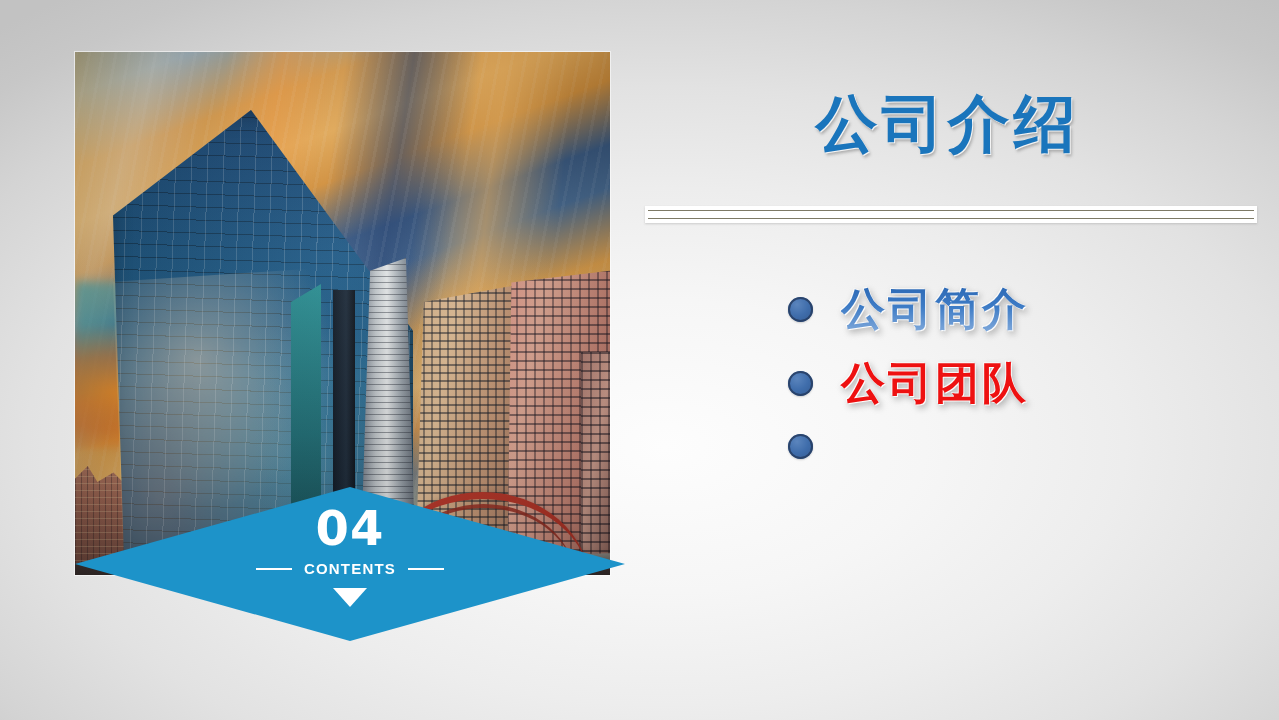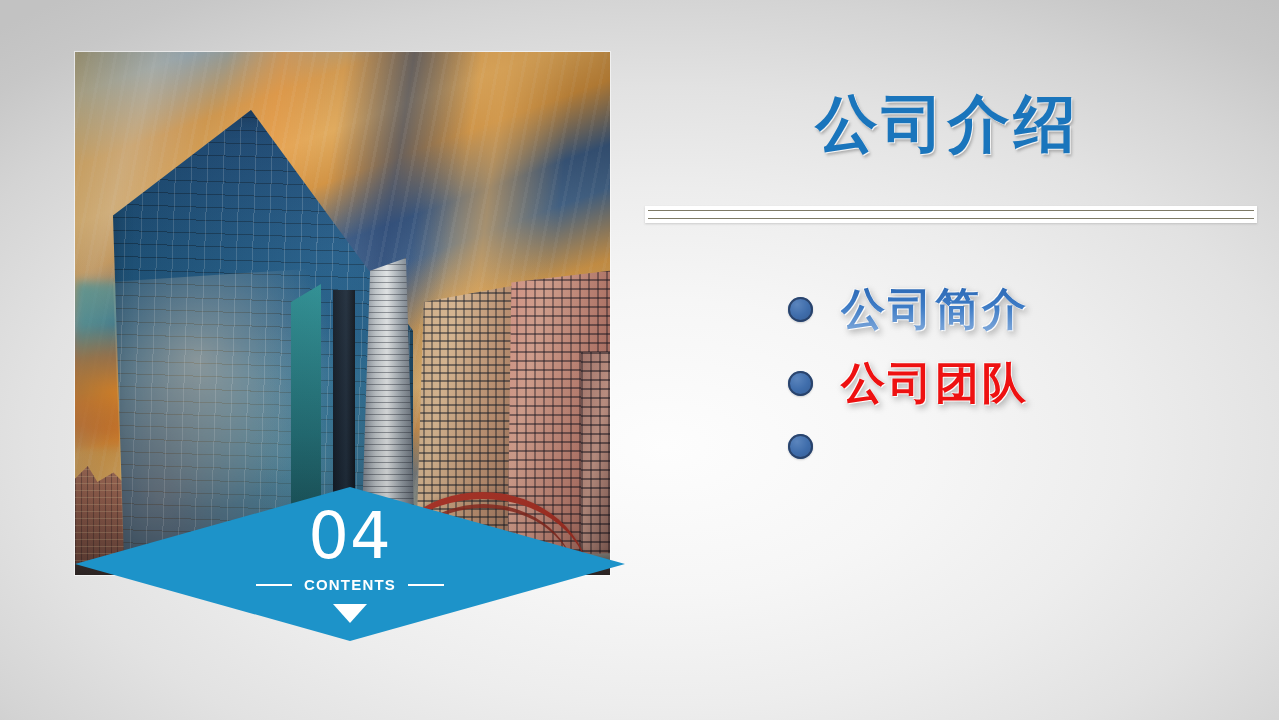--- a/index.html
+++ b/index.html
@@ -236,22 +236,22 @@
     display: flex;
     flex-direction: column;
     align-items: center;
     justify-content: flex-start;
     padding-top: 17px;
     box-sizing: border-box;
     color: #ffffff;
   }
   #contents-number {
     font-family: "DejaVu Sans", sans-serif;
-    font-weight: 400;
-    font-size: 64px;
+    font-weight: 700;
+    font-size: 48px;
     line-height: 1;
     letter-spacing: 1px;
   }
   #contents-label-row {
     display: flex;
     align-items: center;
     gap: 12px;
     margin-top: 8px;
   }
   .contents-rule {

